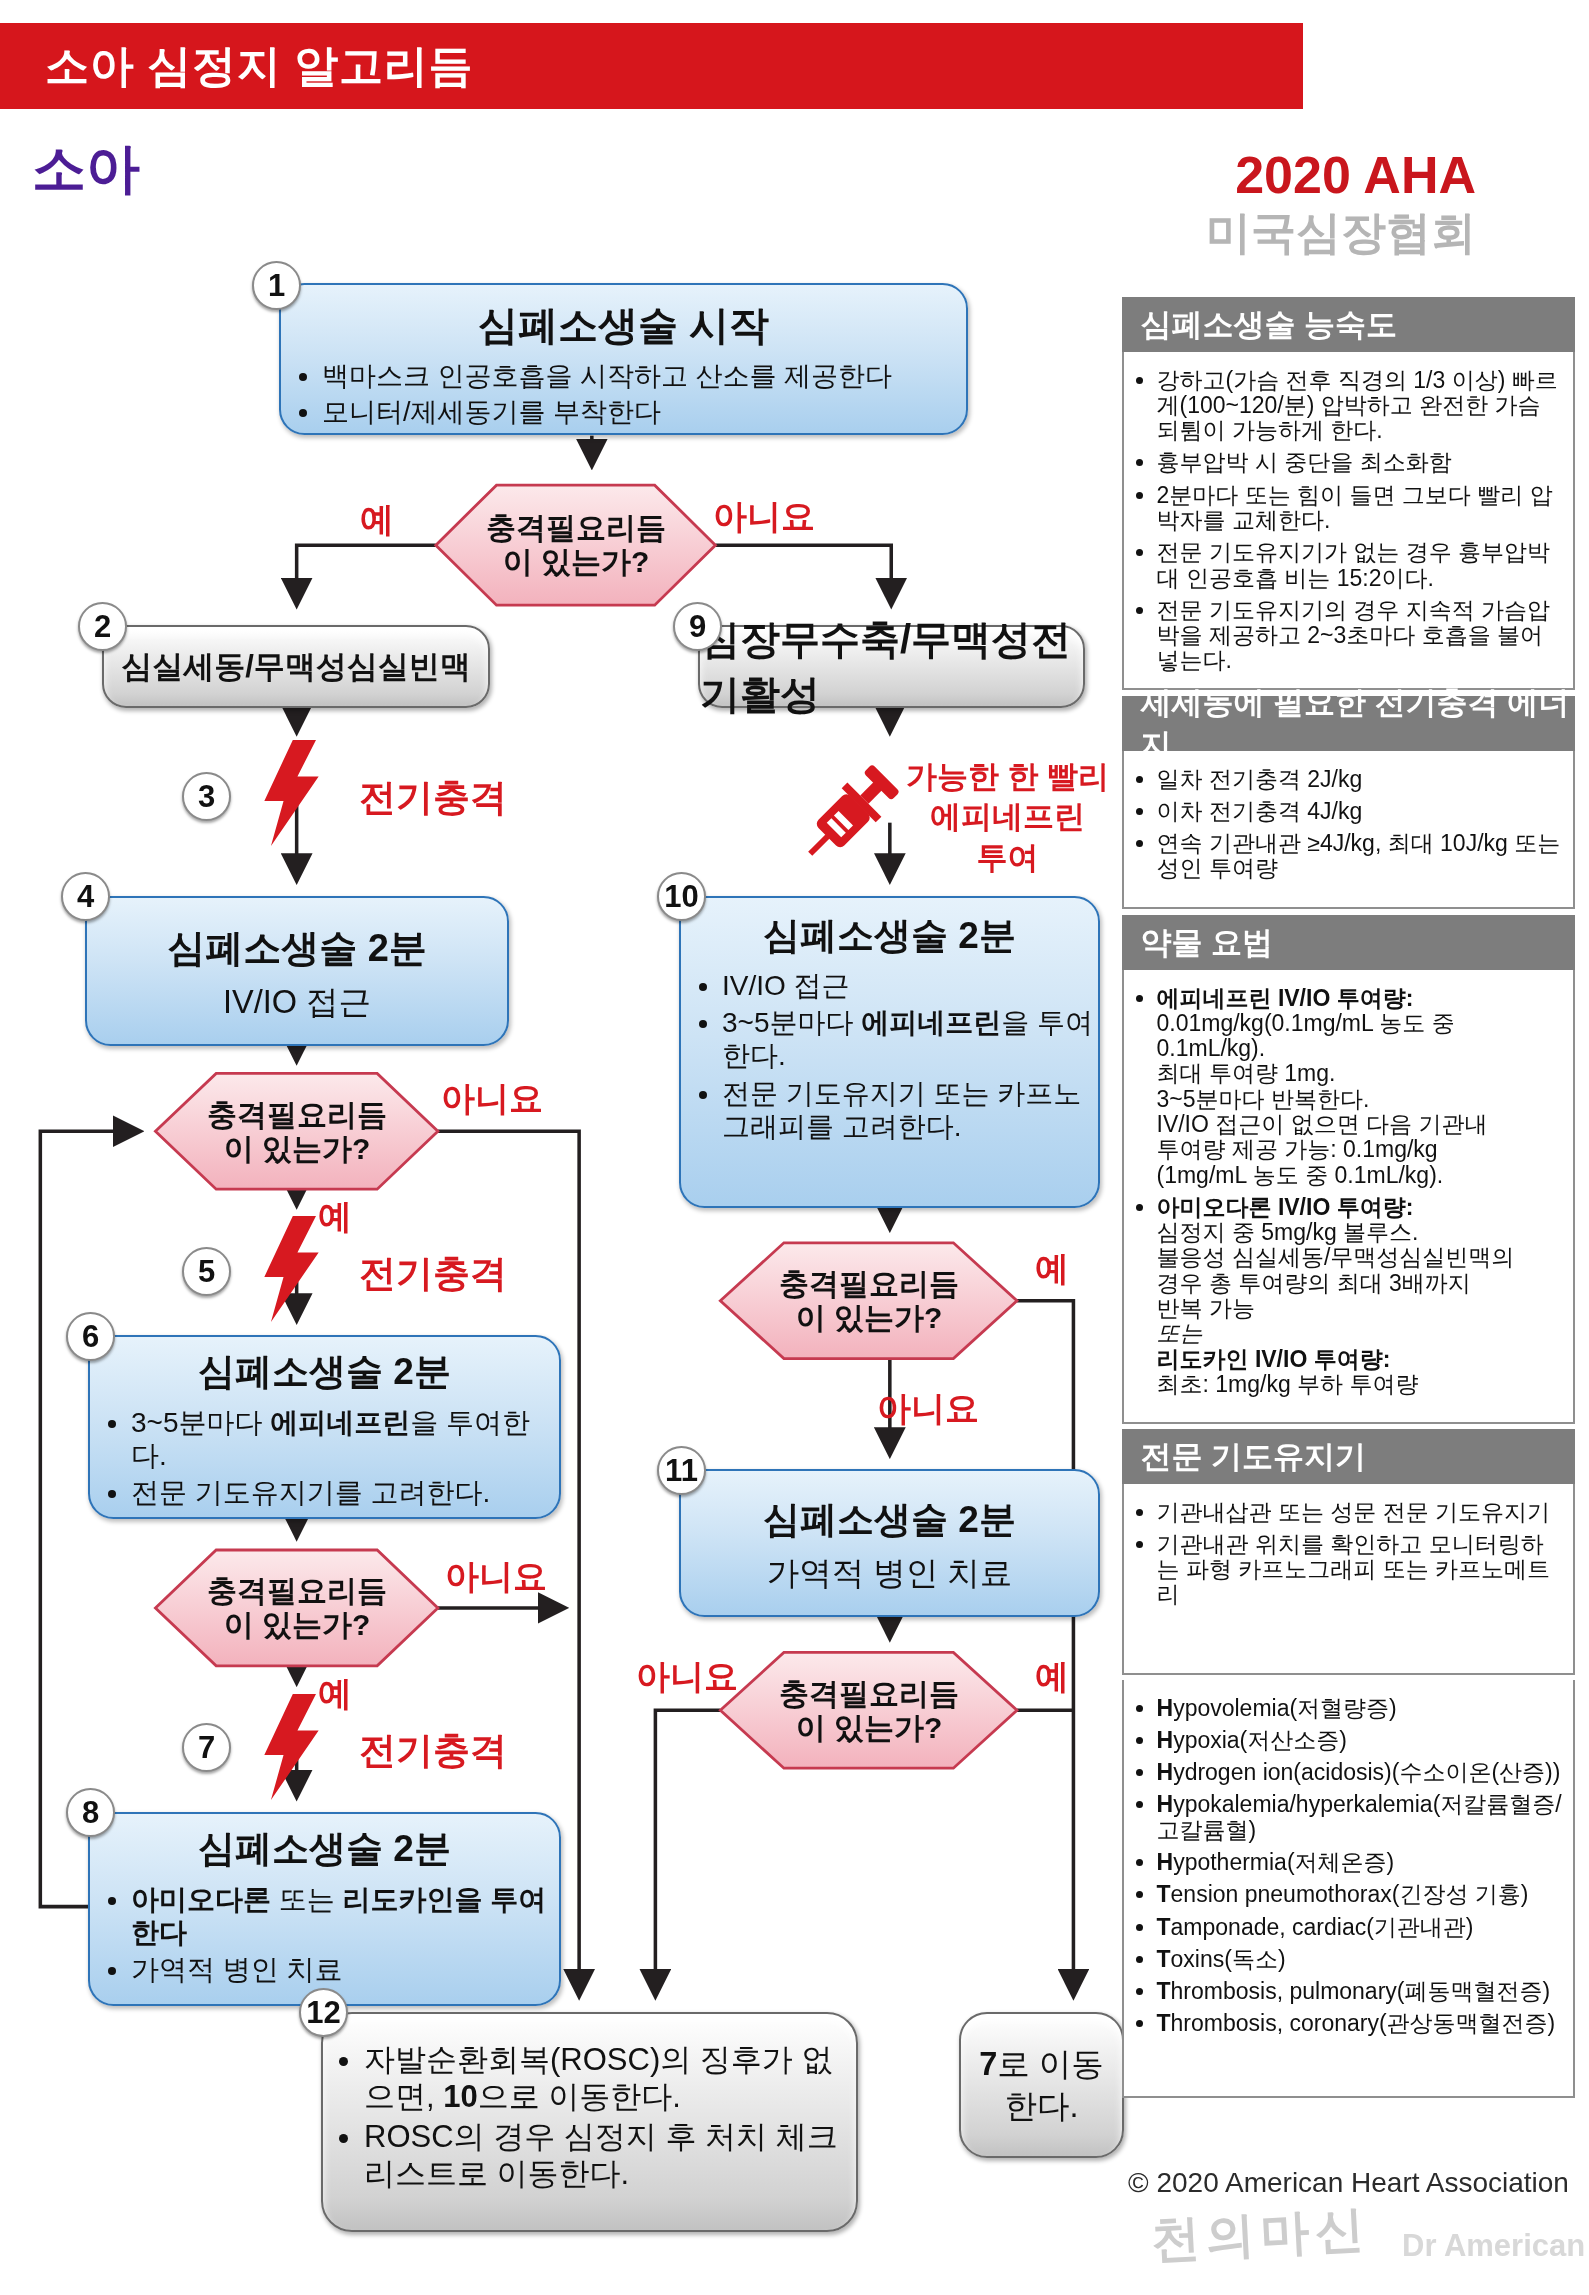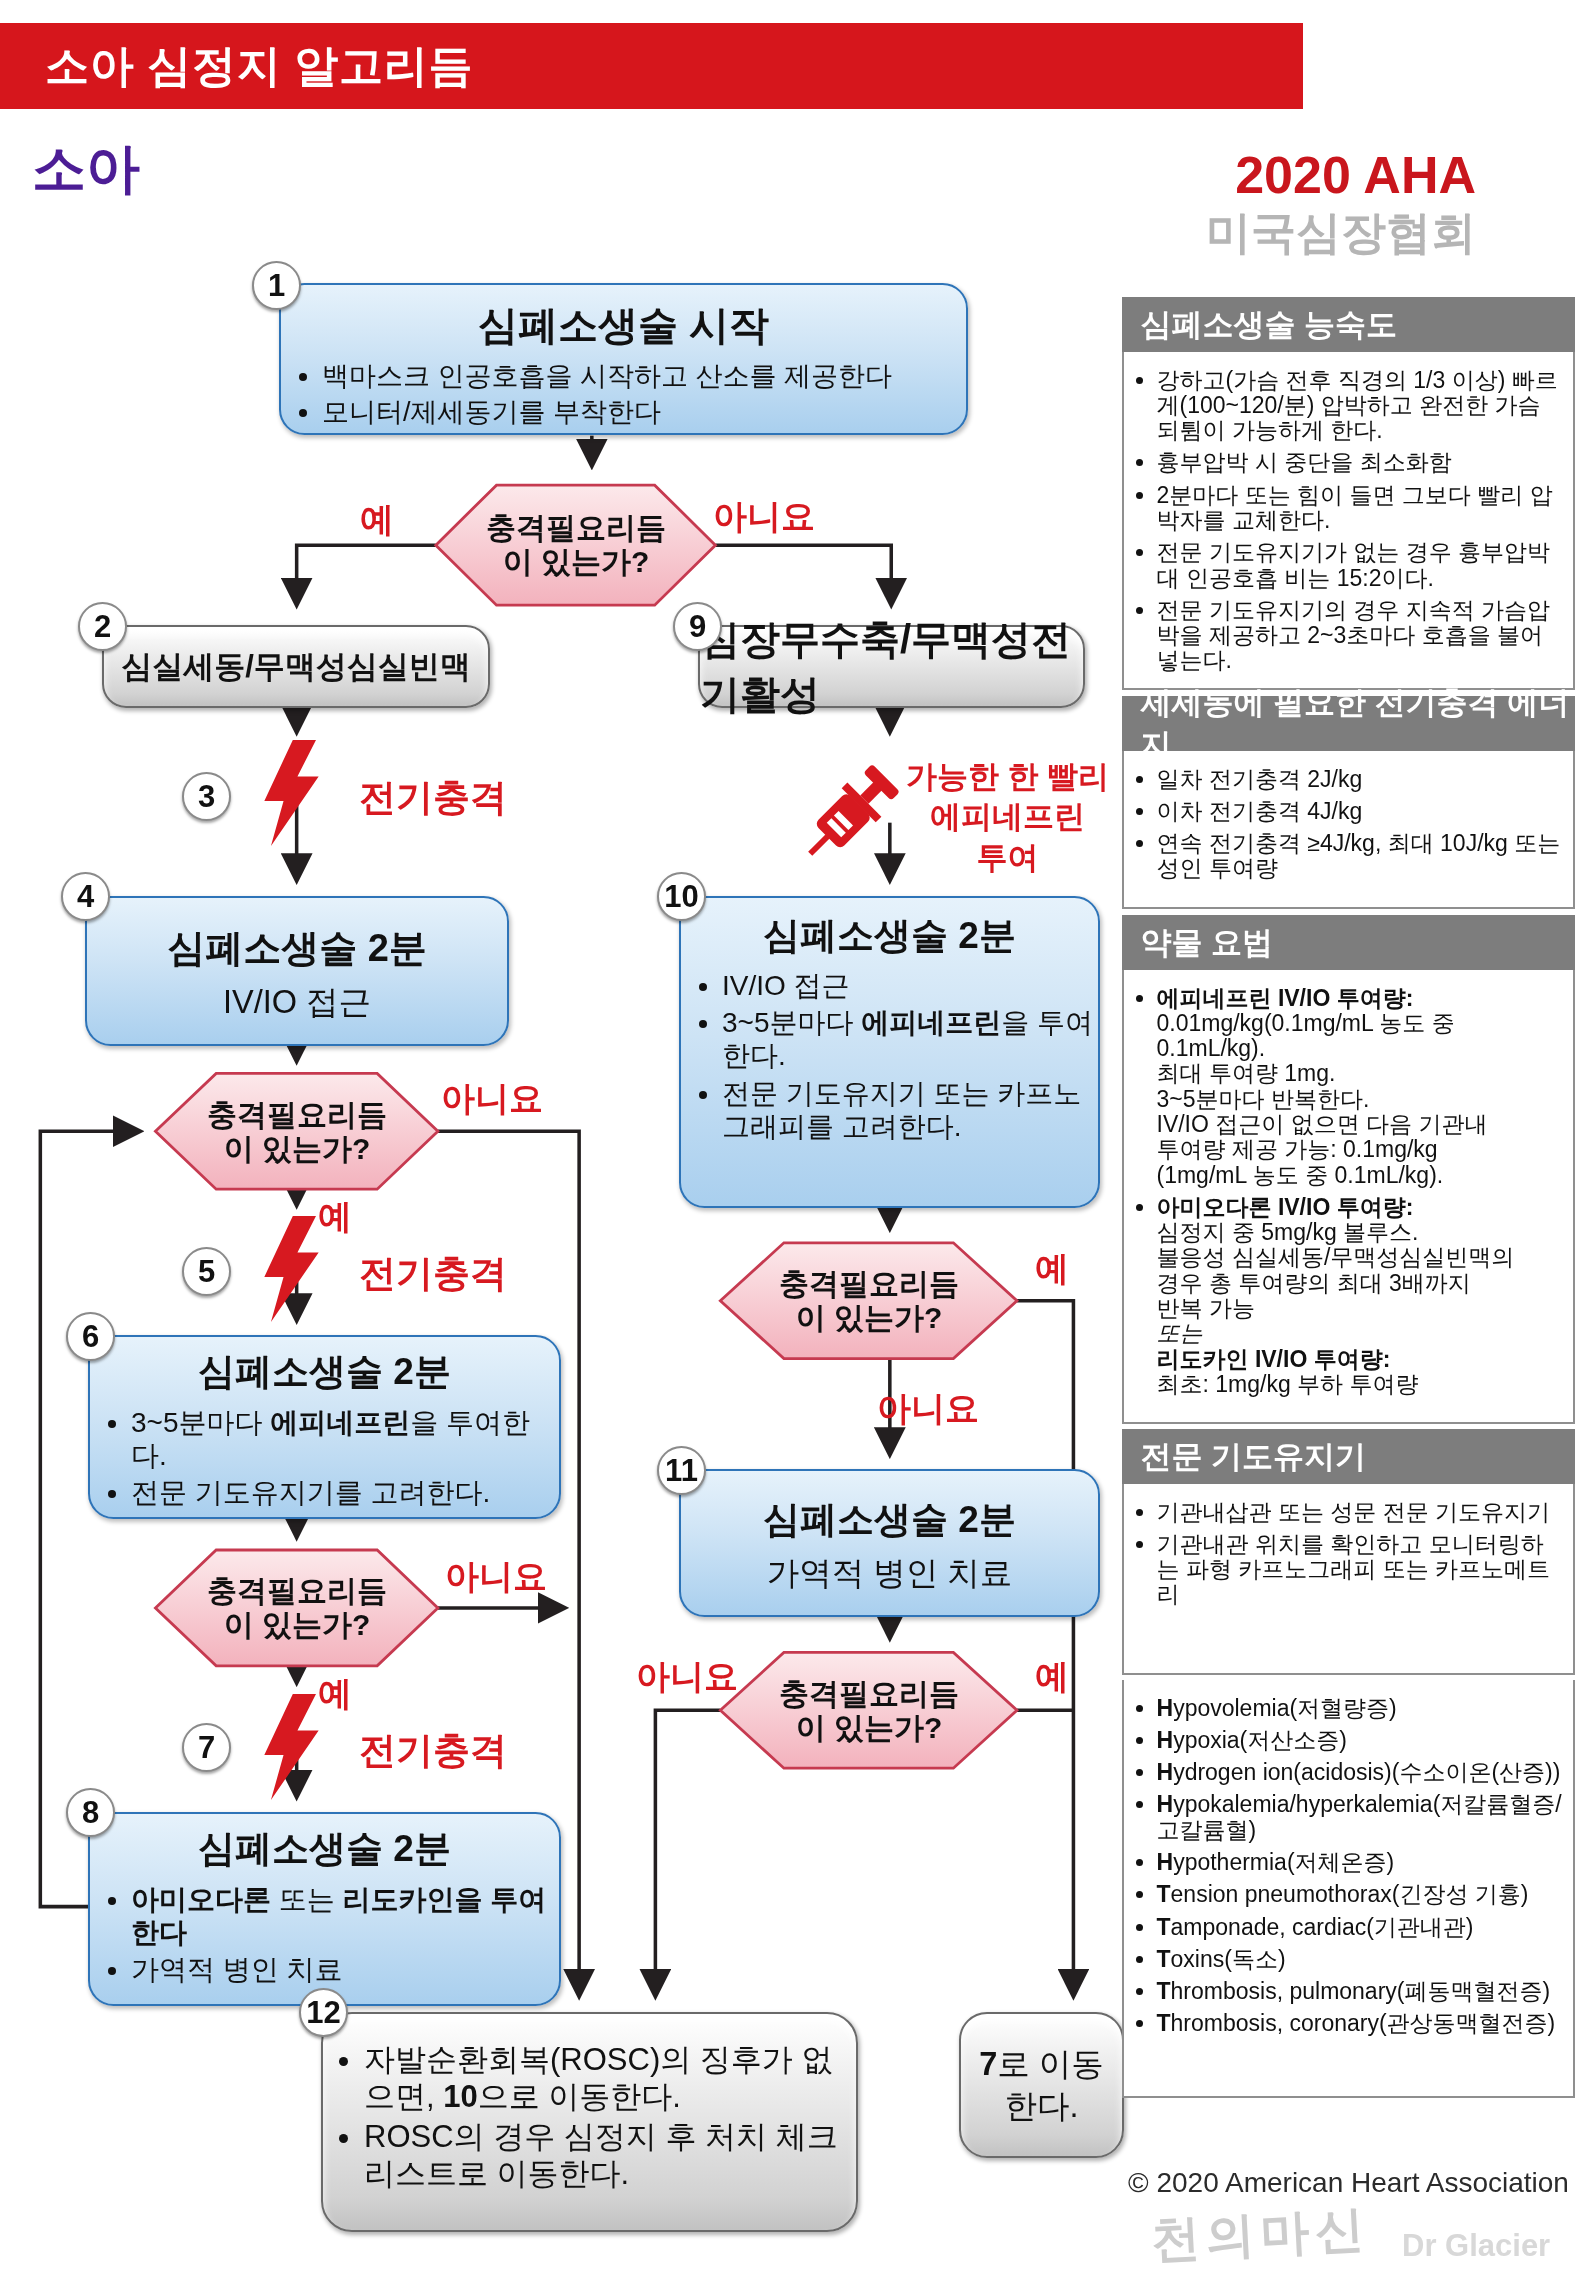--- a/index.html
+++ b/index.html
@@ -224,21 +224,21 @@
         <li><span>전문 기도유지기의 경우 지속적 가슴압박을 제공하고 2~3초마다 호흡을 불어넣는다.</span></li>
       </ul>
     </div>
 </div>
 <div class="abs sb-section" style="top:696px;">
   <div class="sb-header">제세동에 필요한 전기충격 에너지</div>
   <div class="sb-body" style="height:158px;">
       <ul>
         <li><span>일차 전기충격 2J/kg</span></li>
         <li><span>이차 전기충격 4J/kg</span></li>
-        <li><span>연속 전기충격 ≥4J/kg, 최대 10J/kg 또는 성인 투여량</span></li>
+        <li><span>연속 기관내관 ≥4J/kg, 최대 10J/kg 또는 성인 투여량</span></li>
       </ul>
     </div>
 </div>
 <div class="abs sb-section" style="top:915px;">
   <div class="sb-header">약물 요법</div>
   <div class="sb-body" style="height:454px;">
       <ul>
         <li><span class="b">에피네프린 IV/IO 투여량:</span><span>
 0.01mg/kg(0.1mg/mL 농도 중
 0.1mL/kg).
@@ -279,14 +279,14 @@
         <li><span class="b">T</span><span>amponade, cardiac(기관내관)</span></li>
         <li><span class="b">T</span><span>oxins(독소)</span></li>
         <li><span class="b">T</span><span>hrombosis, pulmonary(폐동맥혈전증)</span></li>
         <li><span class="b">T</span><span>hrombosis, coronary(관상동맥혈전증)</span></li>
       </ul>
     </div>
 </div>
 
 <div class="abs copyright">© 2020 American Heart Association</div>
 <div class="abs wm-kr">천의마신</div>
-<div class="abs wm-en">Dr Glacier</div>
+<div class="abs wm-en">Dr American</div>
 
 
 </body></html>

